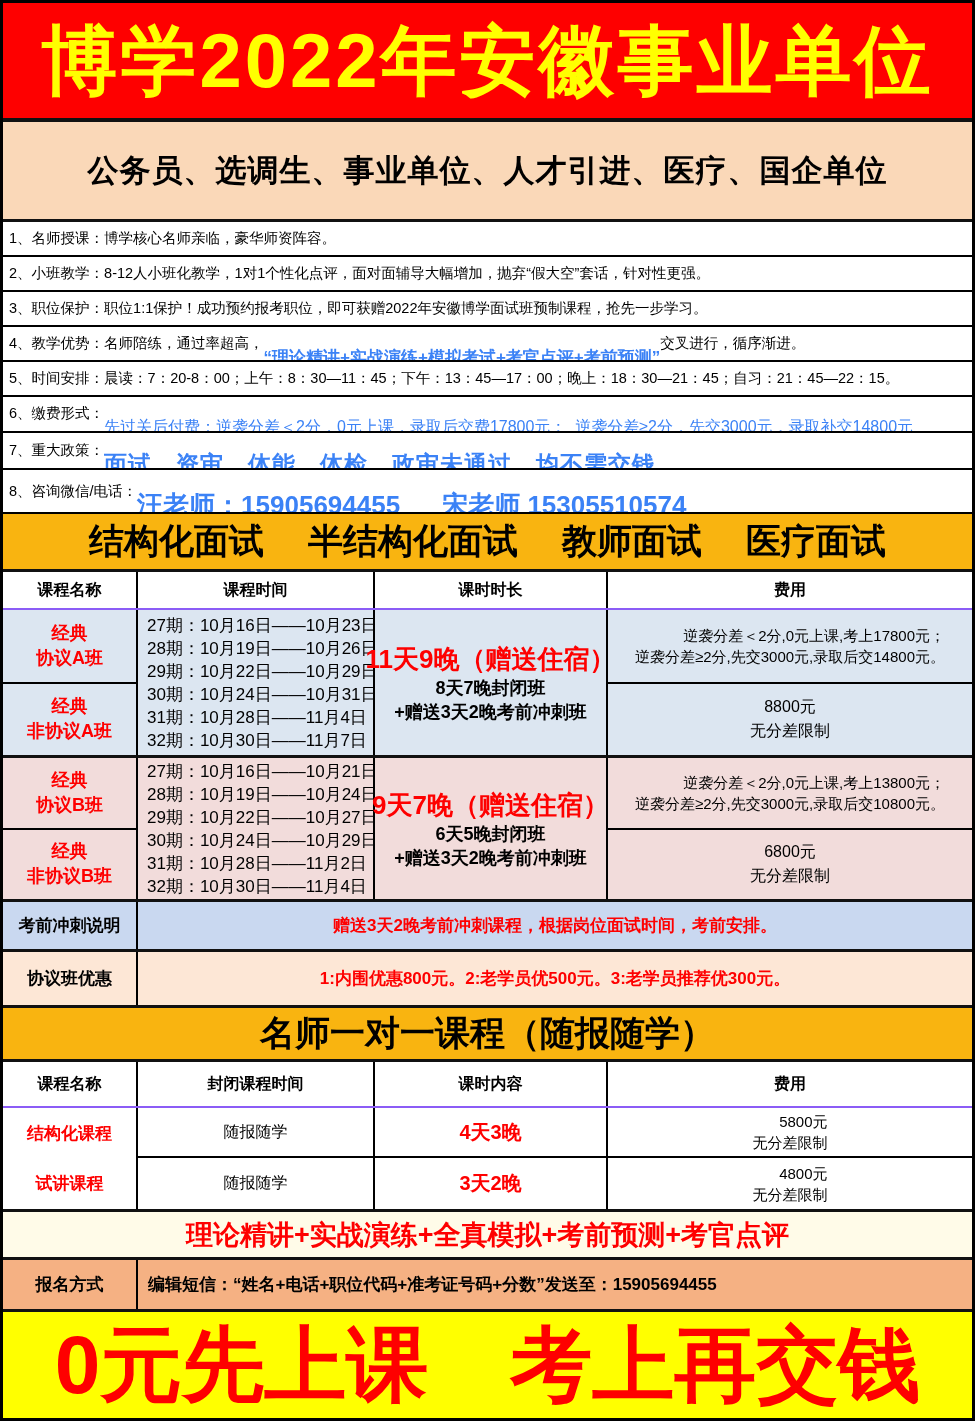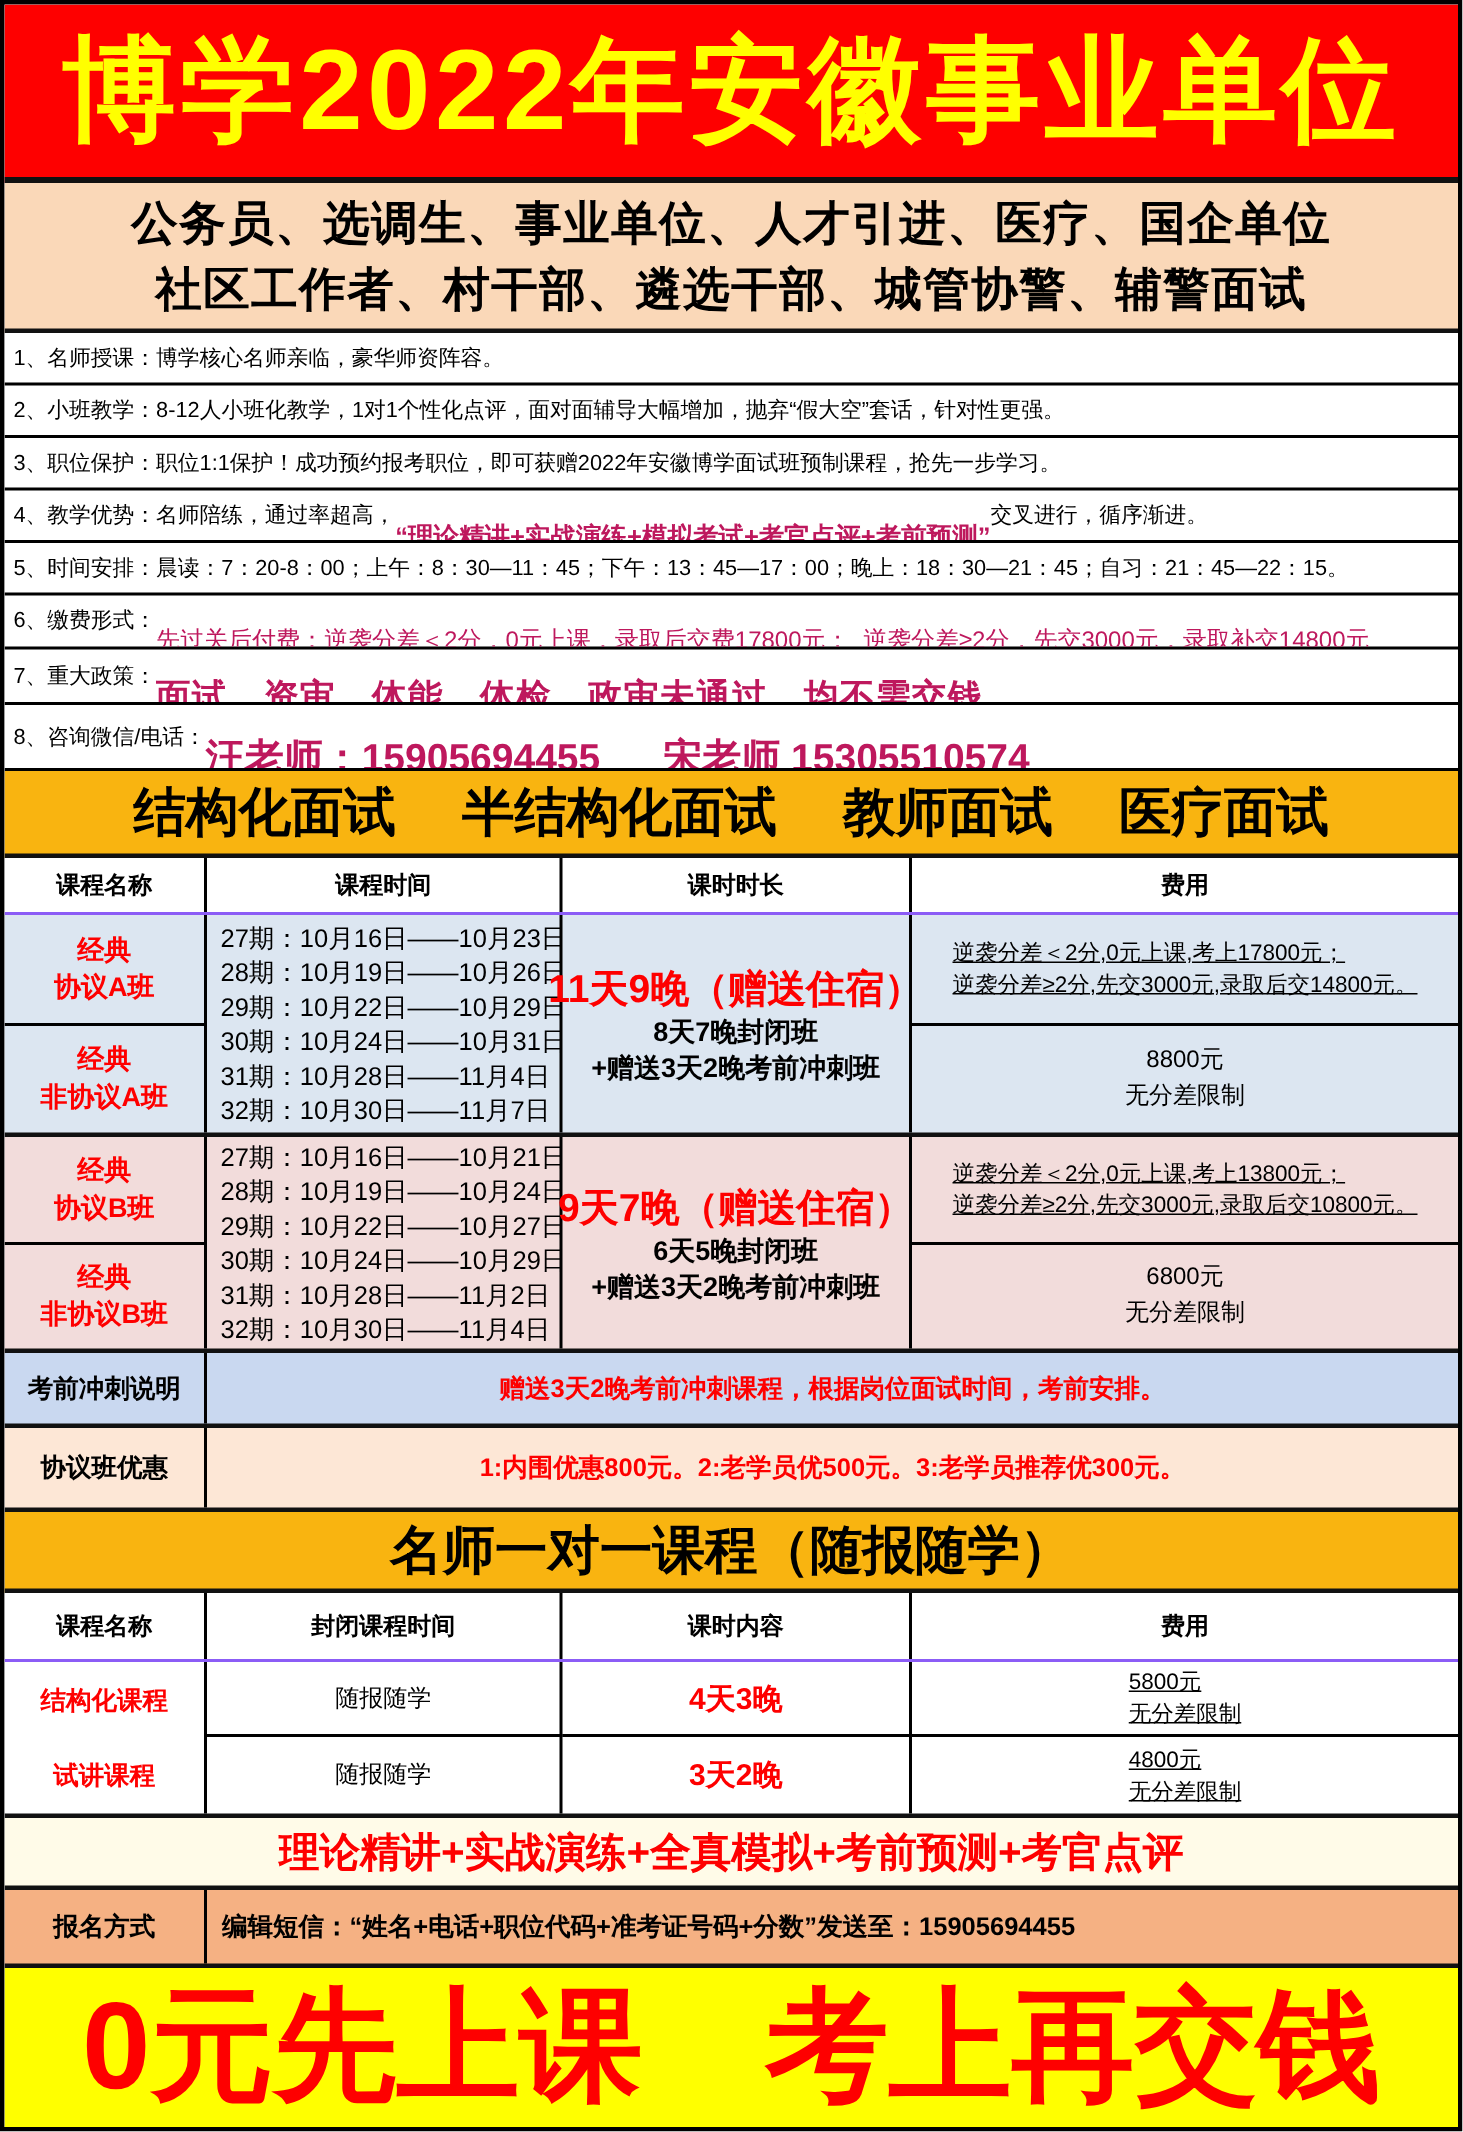--- a/index.html
+++ b/index.html
@@ -13,21 +13,21 @@
 
   
   .s-subtitle{height:100px;background:#FAD8B8;border-bottom:3px solid #111;display:flex;flex-direction:column;align-items:center;justify-content:center;}
   .sub-line{color:#000;font-weight:900;font-size:31px;line-height:44px;white-space:nowrap;letter-spacing:1px;}
 
   
   .s-features{height:292px;background:#fff;display:flex;flex-direction:column;}
   .f-row{border-bottom:2px solid #000;display:flex;align-items:center;padding:16px 6px;white-space:nowrap;overflow:hidden;text-align:center;}
   .f-row span{display:inline-block;}
   .f-label,.f-text{font-size:14.5px;color:#000;}
-  .red{color:#be185d;margin-top:28px;}
+  .red{color:#3b82f6;margin-top:28px;}
   .r1{height:35px}.r2{height:36px}.r3{height:36px}.r4{height:37px}
   .r5{height:35px}.r6{height:38px}.r7{height:40px}.r8{height:52px}
   .r4 .red{font-weight:bold;font-size:17px;}
   .r6 .red{font-size:16px;white-space:pre;}
   .r7 .red{font-weight:900;font-size:23px;letter-spacing:1px;}
   .r8 .red{font-weight:900;font-size:26px;}
   .r8 .gap{margin-left:42px;}
 
   
   .banner{background:#F9B410;border-bottom:3px solid #111;display:flex;align-items:center;justify-content:center;}
@@ -48,21 +48,21 @@
   .s-blockB{height:144px;background:#F2DCDB;}
   .colstack{display:flex;flex-direction:column;}
   .half{flex:1;display:flex;flex-direction:column;align-items:center;justify-content:center;}
   .colstack .half + .half{border-top:2px solid #000;}
   .class-name{color:#FE0000;font-weight:900;font-size:18px;line-height:25px;text-align:center;white-space:pre-line;}
   .dates{display:flex;flex-direction:column;justify-content:center;padding-left:9px;}
   .date-line{font-size:17px;line-height:23px;color:#000;white-space:nowrap;}
   .duration{display:flex;flex-direction:column;align-items:center;justify-content:center;}
   .dur-main{color:#FE0000;font-weight:900;font-size:26px;line-height:34px;white-space:nowrap;}
   .dur-sub{color:#000;font-weight:bold;font-size:18px;line-height:24px;white-space:nowrap;}
-  .fee{font-size:15px;line-height:21px;color:#000;text-align:left;white-space:pre-line;text-decoration:underline;}
+  .fee{font-size:15px;line-height:21px;color:#000;text-align:right;white-space:pre-line;}
   .fee-simple{font-size:16px;line-height:24px;color:#000;text-align:center;white-space:pre-line;}
 
   .labelrow{display:grid;grid-template-columns:135px 1fr;border-bottom:3px solid #111;}
   .s-sprint{height:50px;background:#C9D8F0;}
   .s-discount{height:56px;background:#FDE7D6;}
   .row-label{display:flex;align-items:center;justify-content:center;font-size:17px;font-weight:900;color:#000;border-right:2px solid #000;}
   .row-text{display:flex;align-items:center;justify-content:center;font-size:17px;font-weight:bold;color:#FE0000;white-space:nowrap;}
 
   .s-t2body{height:104px;background:#fff;border-bottom:3px solid #111;display:grid;grid-template-columns:135px 237px 233px 1fr;grid-template-rows:50px 1fr;}
   .t2c1{grid-row:1/3;border-right:2px solid #000;display:flex;flex-direction:column;justify-content:space-around;align-items:center;}
@@ -85,21 +85,20 @@
 <body>
 
 <div class="poster">
 
   <div class="s-header">
     <div class="title">博学2022年安徽事业单位</div>
   </div>
 
   <div class="s-subtitle">
     <div class="sub-line">公务员、选调生、事业单位、人才引进、医疗、国企单位</div>
-    <div class="sub-line">社区工作者、村干部、遴选干部、城管协警、辅警面试</div>
   </div>
 
   <div class="s-features">
     <div class="f-row r1">
       <span class="f-label">1、名师授课：</span>
       <span class="f-text">博学核心名师亲临，豪华师资阵容。</span>
     </div>
     <div class="f-row r2">
       <span class="f-label">2、小班教学：</span>
       <span class="f-text">8-12人小班化教学，1对1个性化点评，面对面辅导大幅增加，抛弃“假大空”套话，针对性更强。</span>

